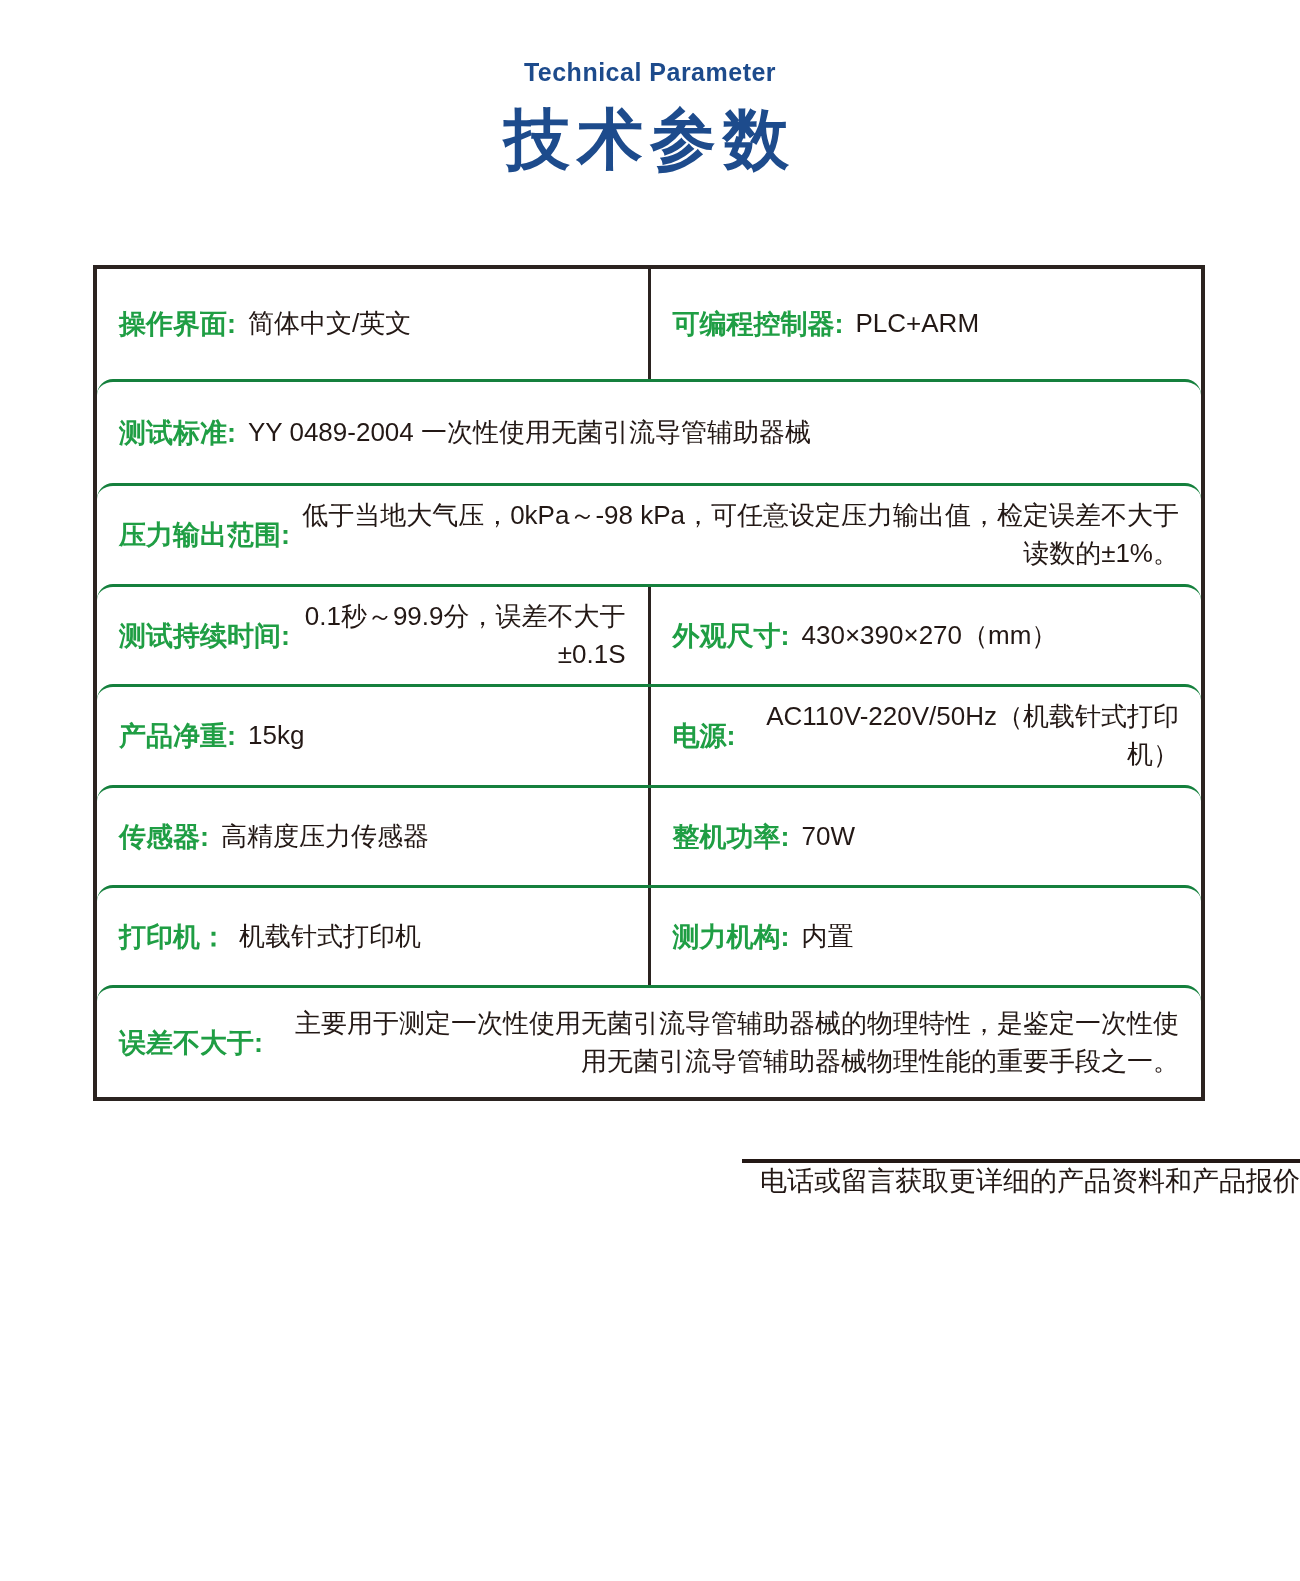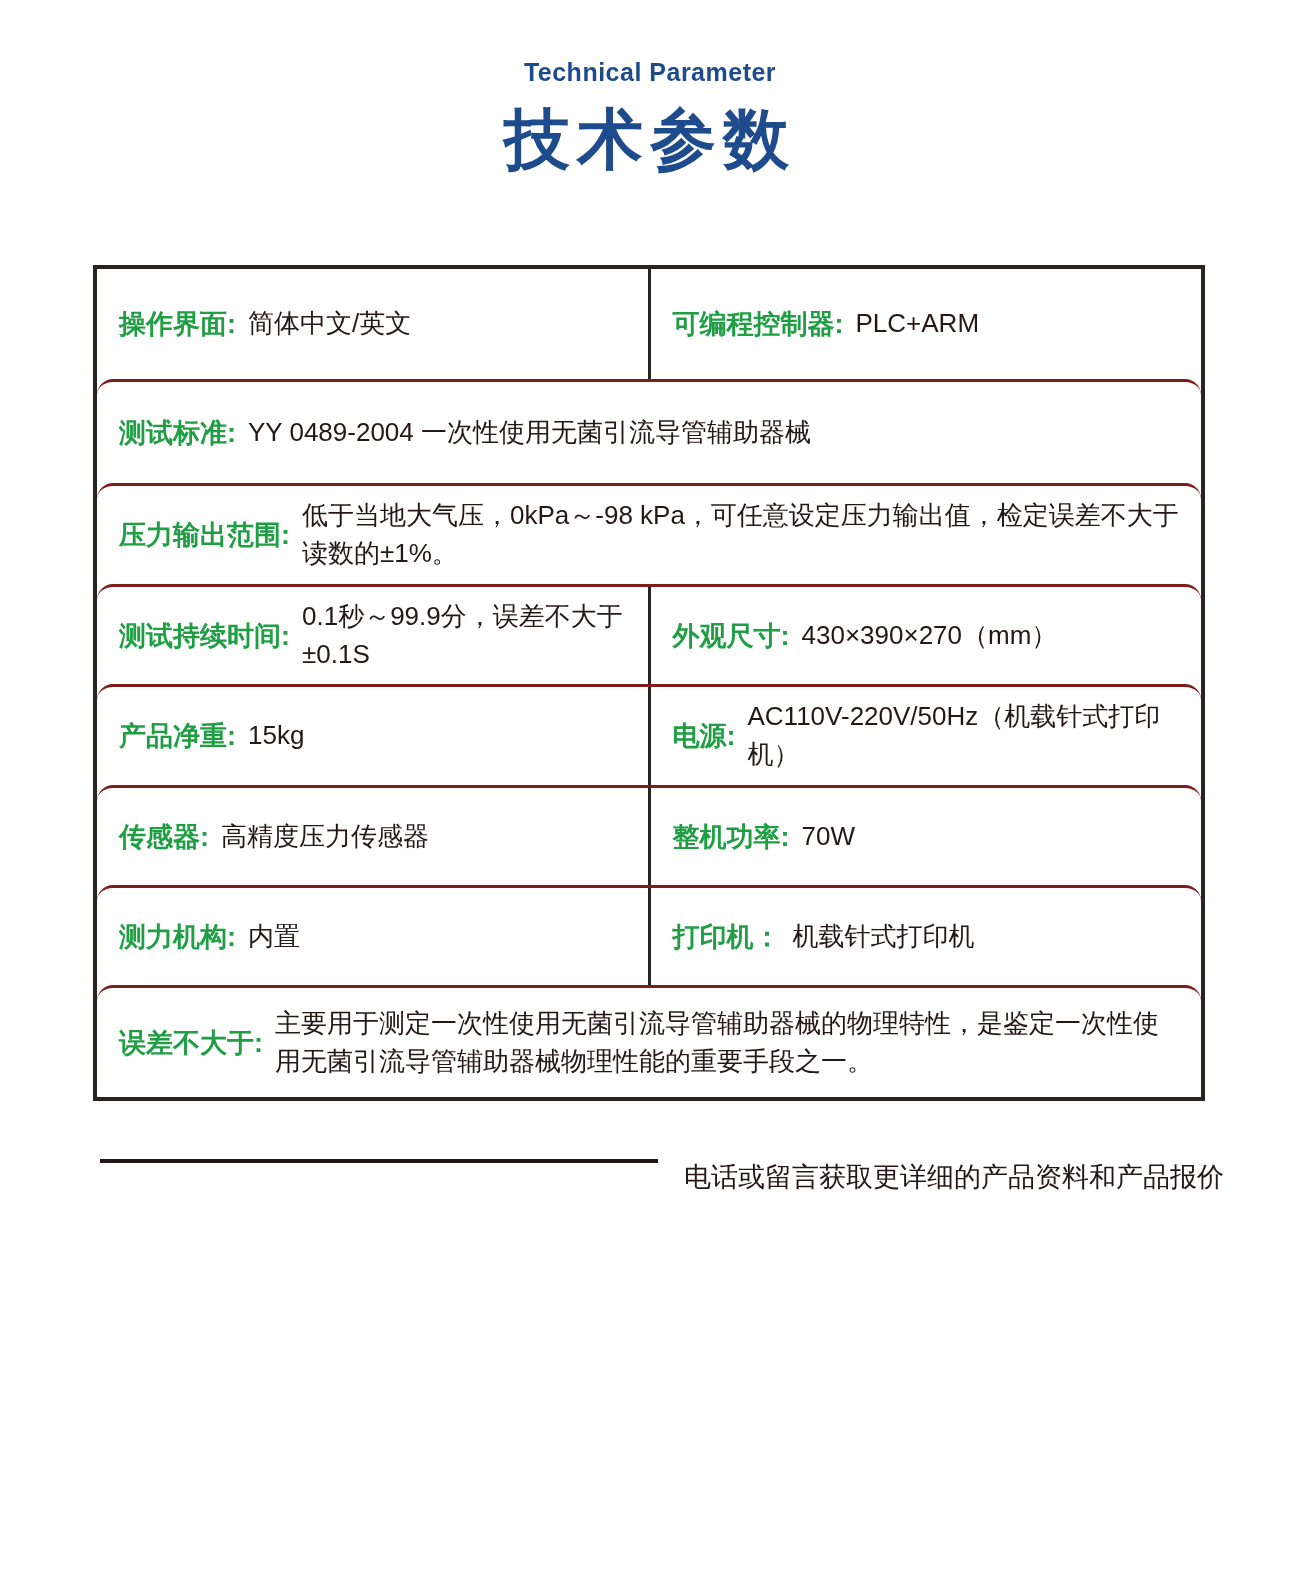--- a/index.html
+++ b/index.html
@@ -30,21 +30,21 @@
     letter-spacing: 7px;
   }
 
   
   .spec-table {
     margin: 80px auto 0 93px;
     width: 1112px;
     border: 4px solid #2b2320;
   }
   .row { display: flex; border-radius: 16px; }
-  .row + .row { border-top: 3px solid #7f1d1d; }
+  .row + .row { border-top: 3px solid #15803d; text-align: right; }
   .cell {
     flex: 1 1 0;
     display: flex;
     align-items: center;
     padding: 0 22px;
   }
   .cell + .cell { border-left: 3px solid #2b2320; }
   .label {
     color: #1f9e44;
     font-weight: bold;
@@ -57,21 +57,22 @@
     color: #231815;
     font-size: 26px;
     line-height: 1.45;
   }
 
   
   .footer {
     margin-top: 58px;
     margin-left: 100px;
     display: flex;
-    align-items: flex-start;
+    align-items: flex-end;
+    flex-direction: column;
   }
   .footer-line {
     width: 558px;
     height: 4px;
     background: #231815;
     flex: 0 0 auto;
   }
   .footer-note {
     margin-left: 26px;
     font-size: 27px;
@@ -145,26 +146,26 @@
         <span class="value">高精度压力传感器</span>
       </div>
       <div class="cell">
         <span class="label">整机功率:</span>
         <span class="value">70W</span>
       </div>
     </div>
 
     <div class="row" style="min-height:100px">
       <div class="cell">
+        <span class="label">打印机：</span>
+        <span class="value">机载针式打印机</span>
+      </div>
+      <div class="cell">
         <span class="label">测力机构:</span>
         <span class="value">内置</span>
-      </div>
-      <div class="cell">
-        <span class="label">打印机：</span>
-        <span class="value">机载针式打印机</span>
       </div>
     </div>
 
 
     <div class="row" style="min-height:112px">
       <div class="cell">
         <span class="label">误差不大于:</span>
         <span class="value">主要用于测定一次性使用无菌引流导管辅助器械的物理特性，是鉴定一次性使用无菌引流导管辅助器械物理性能的重要手段之一。</span>
       </div>
     </div>

